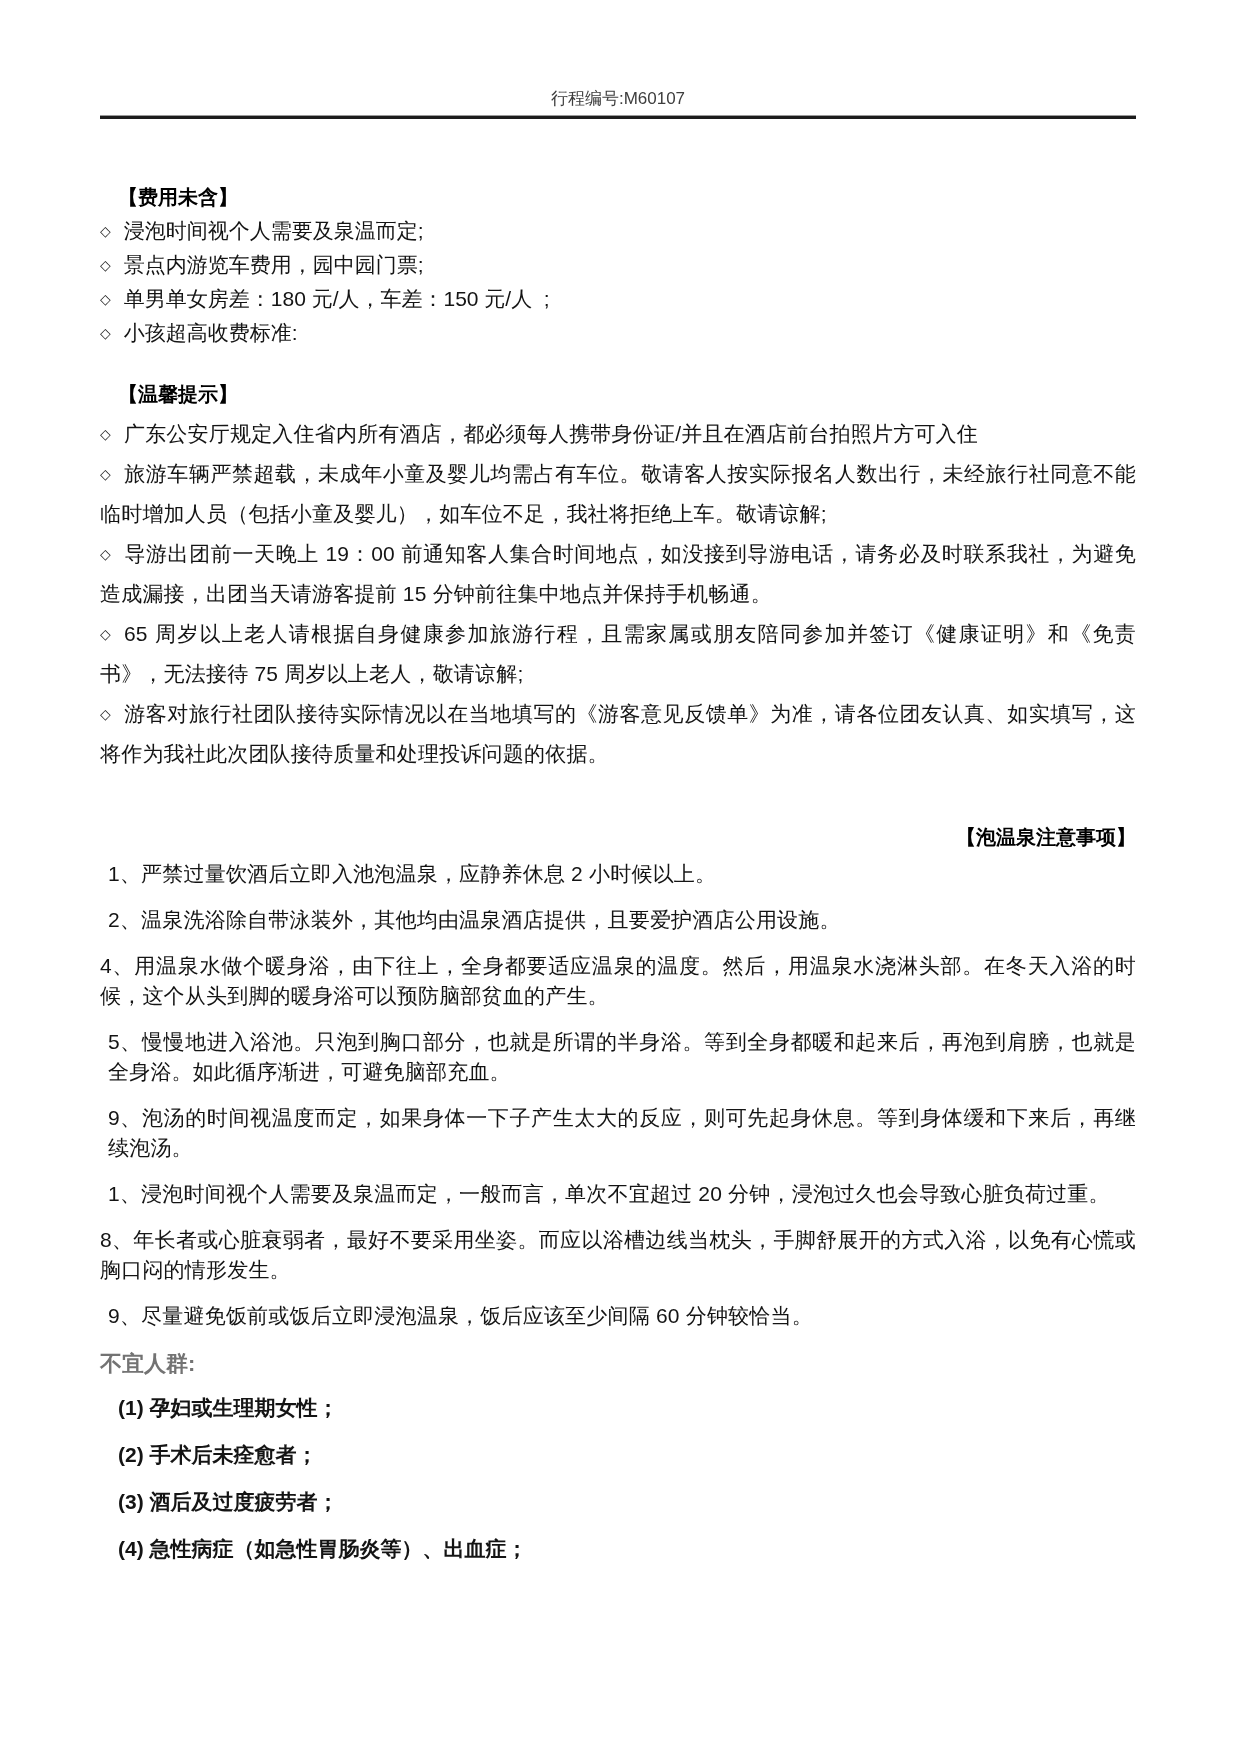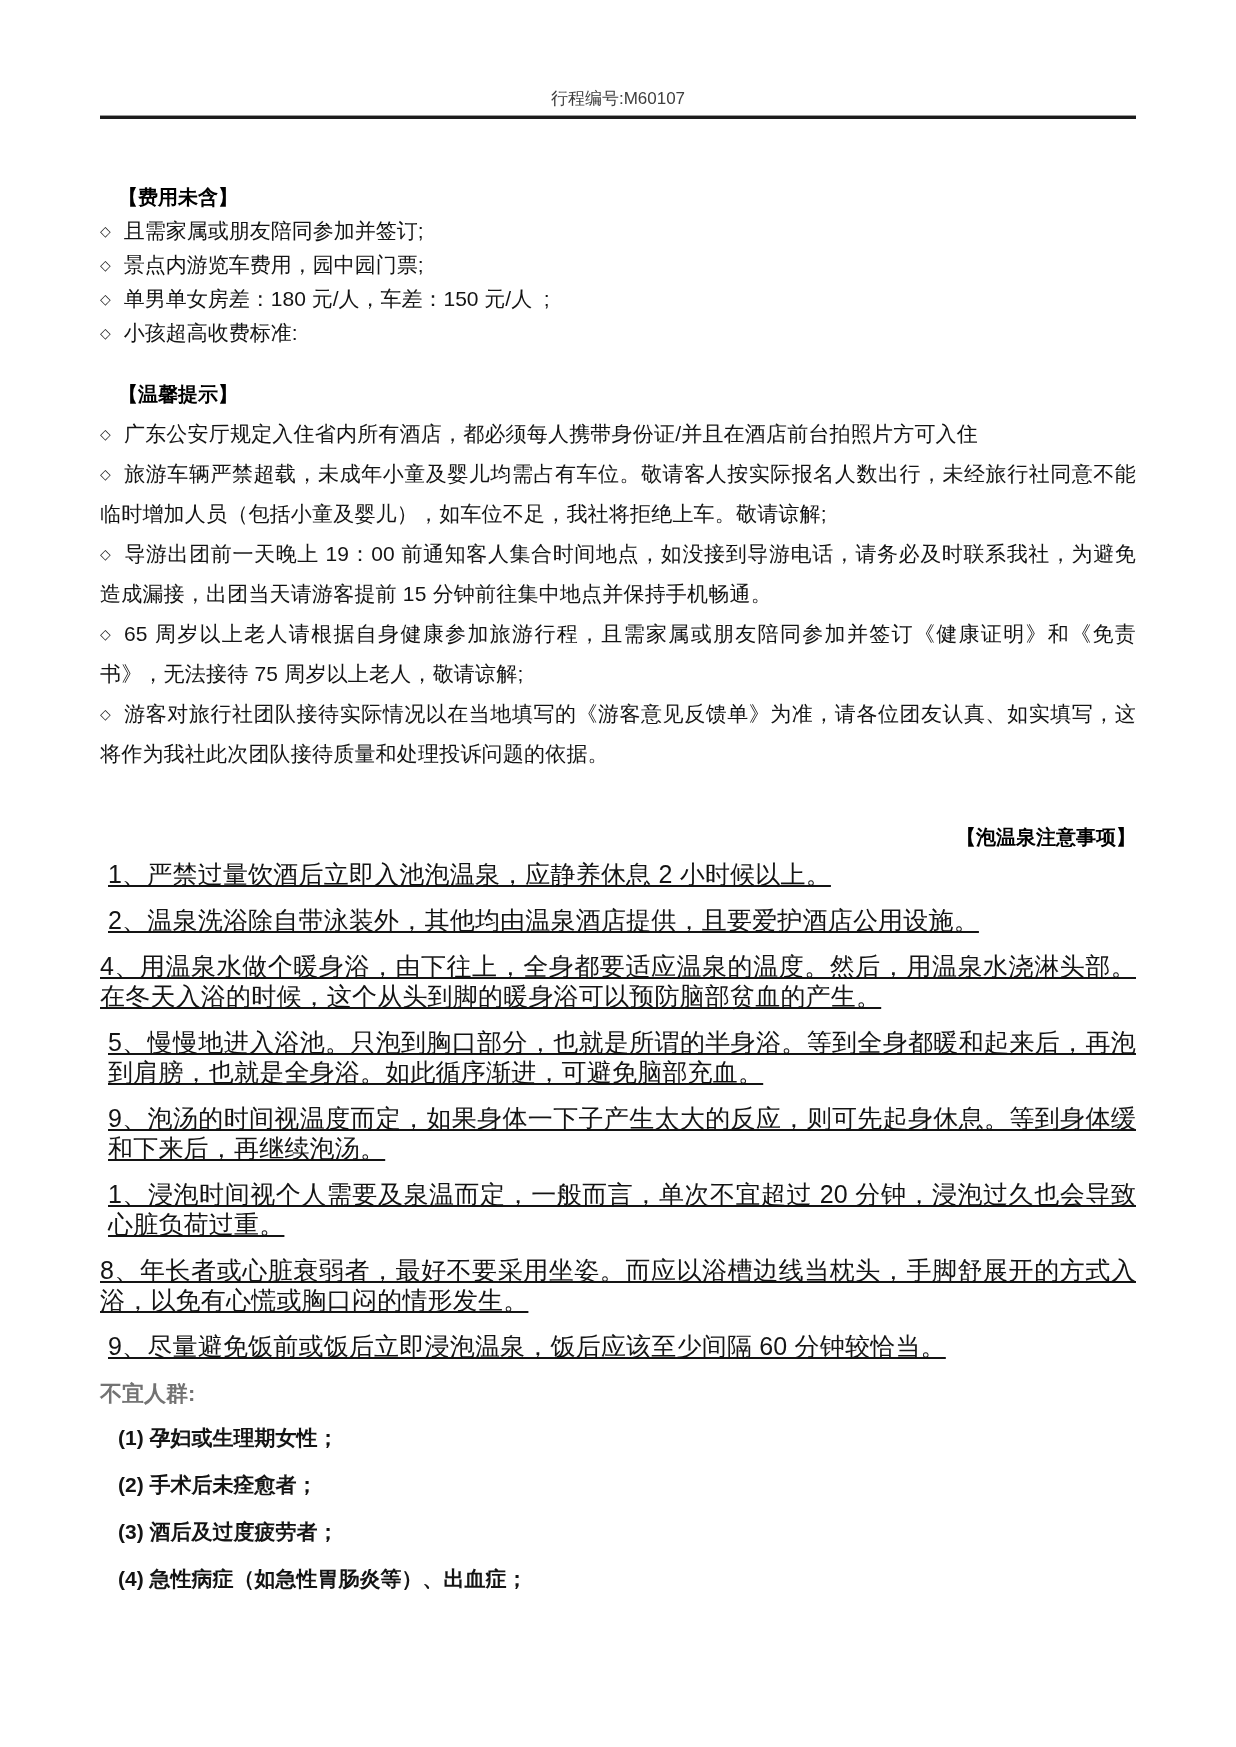--- a/index.html
+++ b/index.html
@@ -55,26 +55,25 @@
   .tip-item {
     font-size:21px;
     line-height:40px;
     text-align:justify;
     letter-spacing:0.2px;
   }
   
   .hotspring { margin-top:47px; }
   .hotspring .sec-title { padding-left:14px; margin-bottom:5px;text-align:right; }
   .hs-item {
-    font-size:25px;
+    font-size:21px;
     line-height:30px;
     margin-bottom:16px;
     text-align:justify;
     letter-spacing:0.2px;
-    text-decoration:underline;
   }
   .hs-item.ind { padding-left:8px; }
   
   .unsuitable { margin-top:2px; }
   .unsuitable-title {
     font-size:22px;
     font-weight:bold;
     line-height:33px;
     margin-bottom:12px;
     color:#737373;
@@ -92,21 +91,21 @@
 
 <div class="page">
 
   <header>
     <div class="doc-code">行程编号:M60107</div>
     <div class="header-rule"></div>
   </header>
 
   <section class="fees">
     <h2 class="sec-title">【费用未含】</h2>
-    <p class="fee-item"><span class="diamond">◇</span><span>且需家属或朋友陪同参加并签订;</span></p>
+    <p class="fee-item"><span class="diamond">◇</span><span>浸泡时间视个人需要及泉温而定;</span></p>
     <p class="fee-item"><span class="diamond">◇</span><span>景点内游览车费用，园中园门票;</span></p>
     <p class="fee-item"><span class="diamond">◇</span><span>单男单女房差：180 元/人，车差：150 元/人&nbsp;&nbsp;;</span></p>
     <p class="fee-item"><span class="diamond">◇</span><span>小孩超高收费标准:</span></p>
   </section>
 
   <section class="tips">
     <h2 class="sec-title">【温馨提示】</h2>
     <p class="tip-item"><span class="diamond">◇</span><span>广东公安厅规定入住省内所有酒店，都必须每人携带身份证/并且在酒店前台拍照片方可入住</span></p>
     <p class="tip-item"><span class="diamond">◇</span><span>旅游车辆严禁超载，未成年小童及婴儿均需占有车位。敬请客人按实际报名人数出行，未经旅行社同意不能临时增加人员（包括小童及婴儿），如车位不足，我社将拒绝上车。敬请谅解;</span></p>
     <p class="tip-item"><span class="diamond">◇</span><span>导游出团前一天晚上 19：00 前通知客人集合时间地点，如没接到导游电话，请务必及时联系我社，为避免造成漏接，出团当天请游客提前 15 分钟前往集中地点并保持手机畅通。</span></p>

